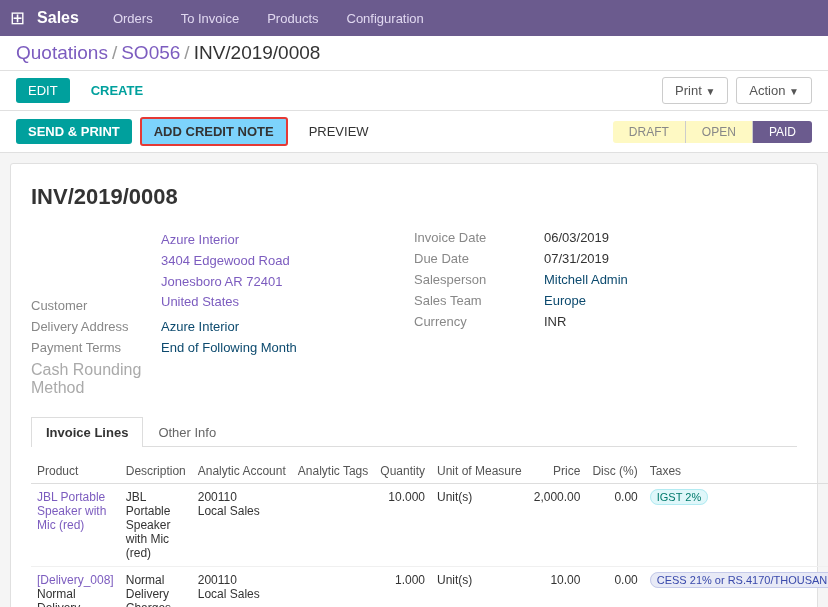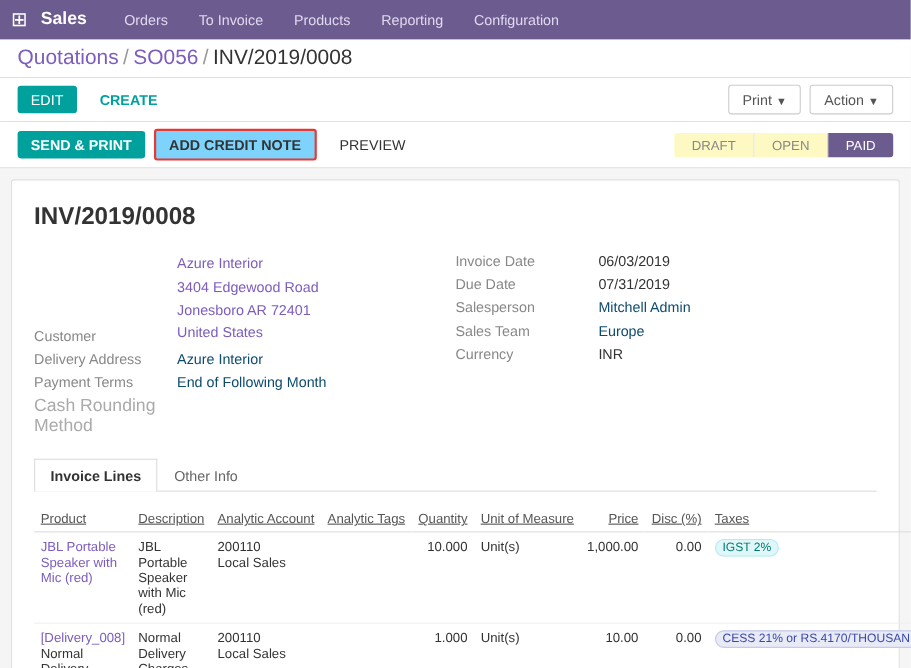--- a/index.html
+++ b/index.html
@@ -212,21 +212,20 @@
       border-collapse: collapse;
       font-size: 12px;
     }
     .invoice-table th {
       border-bottom: 1px solid #ddd;
       padding: 5px 6px;
       text-align: left;
       color: #555;
       font-weight: normal;
       white-space: nowrap;
-      text-decoration: underline;
     }
     .invoice-table td {
       padding: 6px 6px;
       vertical-align: top;
       border-bottom: 1px solid #f0f0f0;
     }
     .invoice-table .text-right { text-align: right; }
 
     .tag-badge {
       background: #e0f7fa;
@@ -254,21 +253,20 @@
 </head>
 <body>
 
 <div class="top-nav">
   <span class="apps-icon">⊞</span>
   <span class="app-title">Sales</span>
   <div class="top-nav-menu">
     <span class="nav-item">Orders</span>
     <span class="nav-item">To Invoice</span>
     <span class="nav-item">Products</span>
-    <span class="nav-item">Reporting</span>
     <span class="nav-item">Configuration</span>
   </div>
 </div>
 
 <div class="breadcrumb-bar">
   <a>Quotations</a>
   <span class="sep">/</span>
   <a>SO056</a>
   <span class="sep">/</span>
   <span>INV/2019/0008</span>
@@ -382,21 +380,21 @@
           <span class="link-blue">JBL Portable Speaker with Mic (red)</span>
         </td>
         <td>JBL Portable Speaker with Mic (red)</td>
         <td>
           <div>200110</div>
           <div>Local Sales</div>
         </td>
         <td></td>
         <td class="text-right">10.000</td>
         <td>Unit(s)</td>
-        <td class="text-right">1,000.00</td>
+        <td class="text-right">2,000.00</td>
         <td class="text-right">0.00</td>
         <td>
           <span class="tag-badge">IGST 2%</span>
         </td>
 
       </tr>
 
       <tr>
         <td>
           <div class="link-blue">[Delivery_008]</div>

